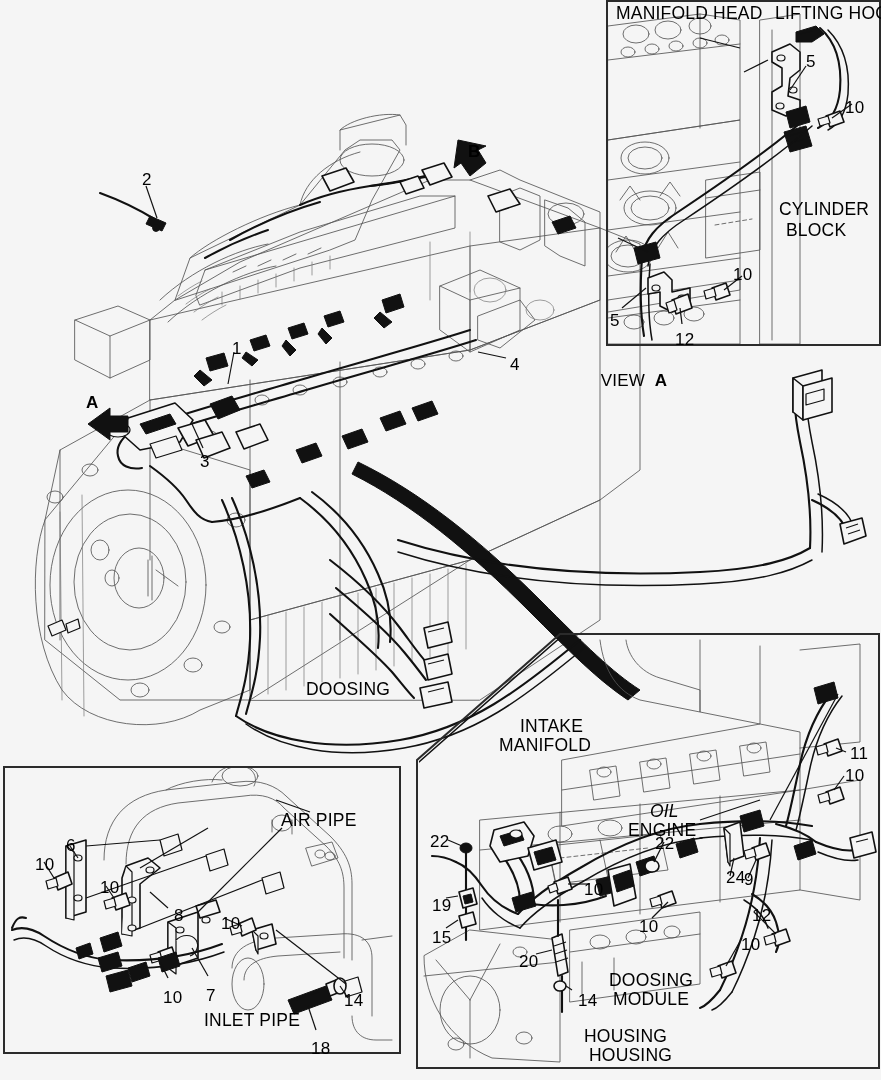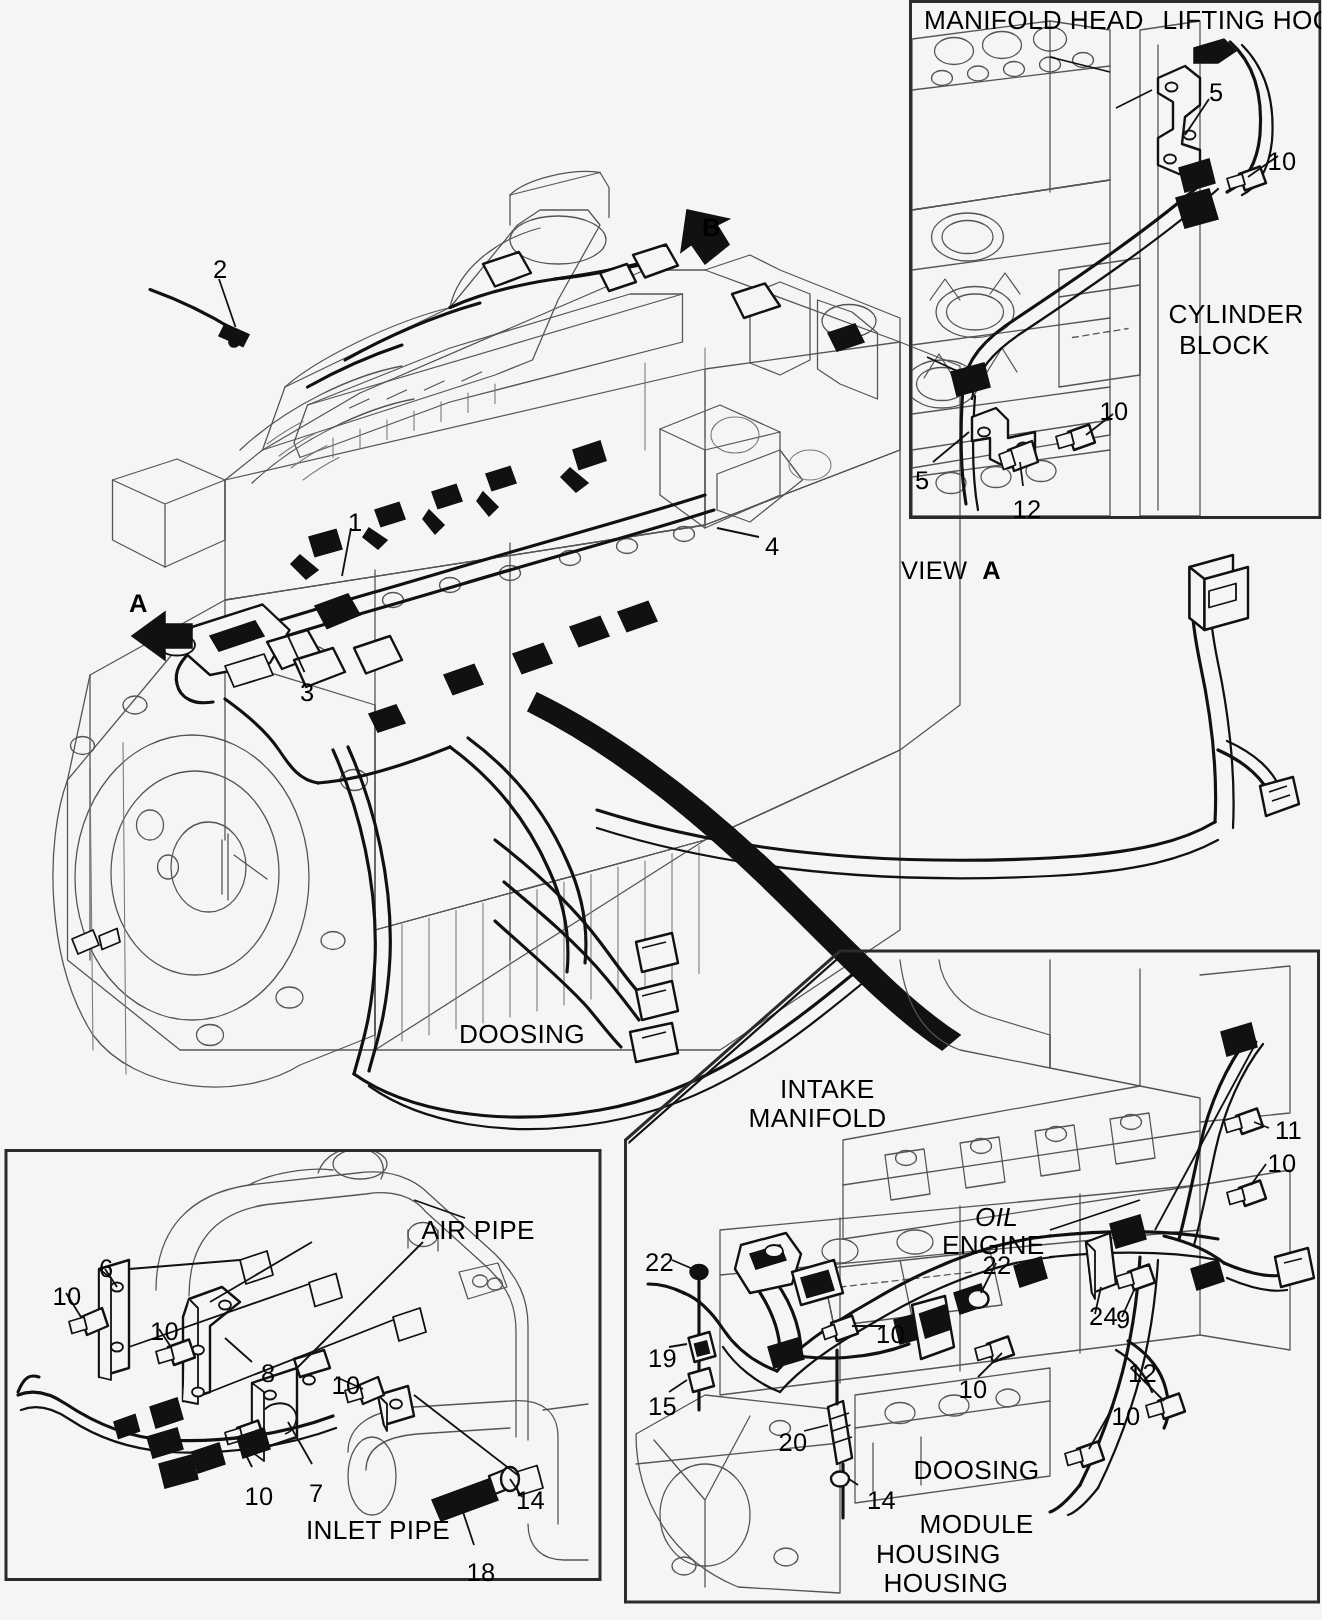--- a/index.html
+++ b/index.html
@@ -743,21 +743,21 @@
 
   <div class="lbl view" style="left:3px; top:1058px; width:398px; text-align:center;">
     <span>VIEW</span><span>&nbsp;&nbsp;</span><b>B</b>
   </div>
 
   <div class="lbl big" style="left:498px; top:717px;margin-left:22px;">INTAKE</div>
   <div class="lbl big" style="left:499px; top:736px;">MANIFOLD</div>
   <div class="lbl big" style="left:650px; top:802px;font-style:italic;">OIL</div>
   <div class="lbl big" style="left:628px; top:821px;">ENGINE</div>
   <div class="lbl big" style="left:609px; top:971px;">DOOSING</div>
-  <div class="lbl big" style="left:613px; top:990px;margin-top:17px;">MODULE</div>
+  <div class="lbl big" style="left:613px; top:990px;">MODULE</div>
   <div class="lbl big" style="left:584px; top:1027px;">HOUSING</div>
   <div class="lbl big" style="left:589px; top:1046px;">HOUSING</div>
 
   <div class="lbl num" style="left:850px; top:744px;">11</div>
   <div class="lbl num" style="left:845px; top:766px;">10</div>
   <div class="lbl num" style="left:430px; top:832px;">22</div>
   <div class="lbl num" style="left:655px; top:834px;">22</div>
   <div class="lbl num" style="left:726px; top:868px;">24</div>
   <div class="lbl num" style="left:744px; top:870px;">9</div>
   <div class="lbl num" style="left:584px; top:880px;">10</div>

